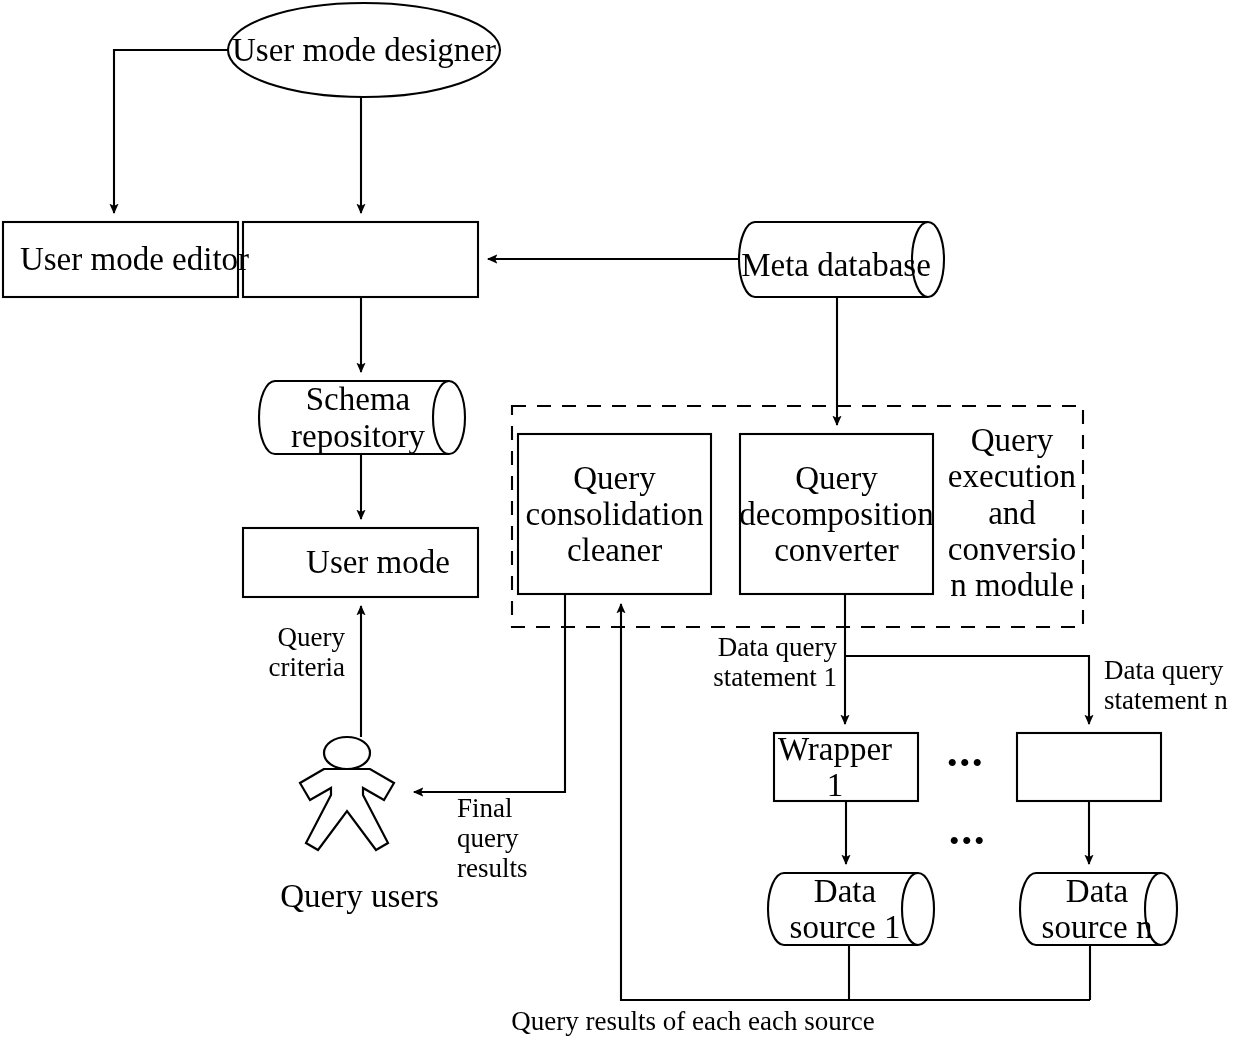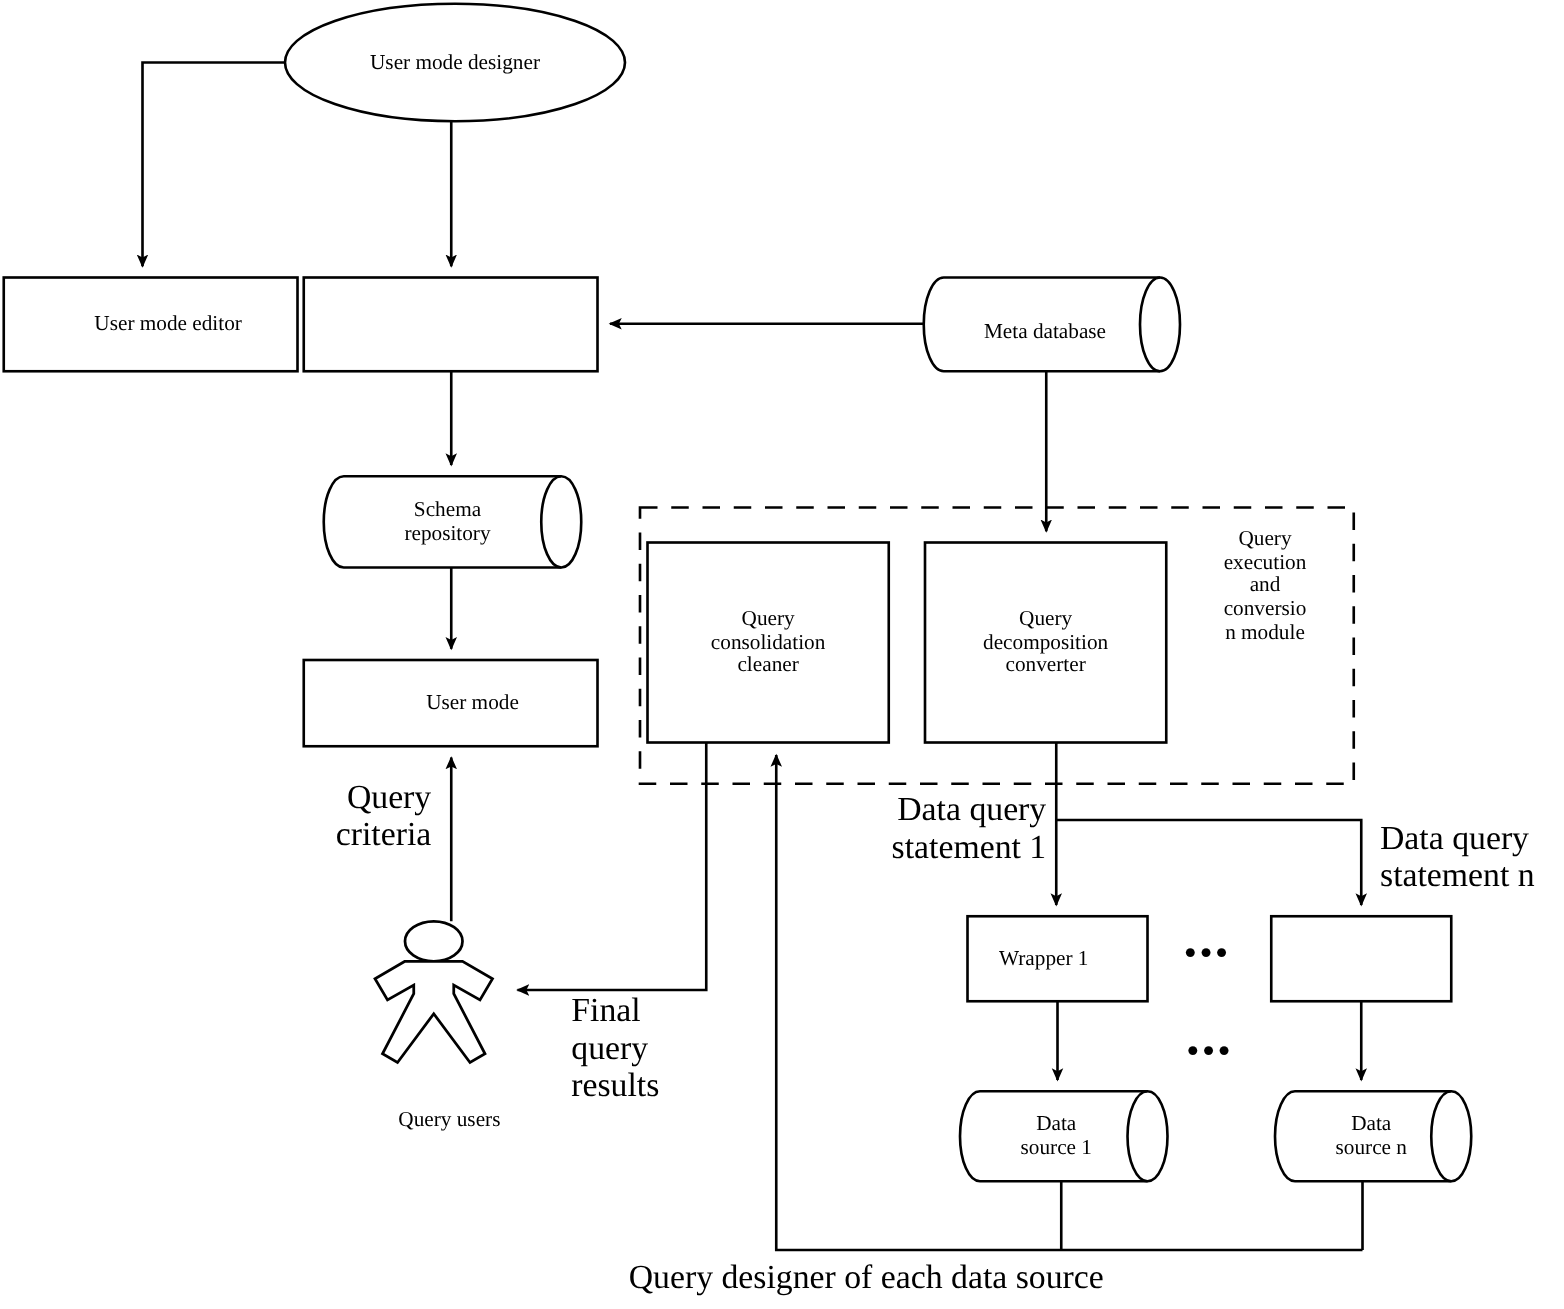--- a/index.html
+++ b/index.html
@@ -26,21 +26,21 @@
     width: 1251px;
     height: 1047px;
   }
   .node-text {
     position: absolute;
     display: flex;
     align-items: center;
     justify-content: center;
     text-align: center;
     font-family: "Liberation Serif", "DejaVu Serif", serif;
-    font-size: 17px;
+    font-size: 33px;
     line-height: 1.1;
     color: #000;
     pointer-events: none;
     white-space: pre-line;
   }
   .edge-label {
     position: absolute;
     font-family: "Liberation Serif", "DejaVu Serif", serif;
     font-size: 27px;
     line-height: 1.12;
@@ -191,19 +191,19 @@
   <div class="edge-label lft" style="left:457px; top:793px; width:110px;">Final
 query
 results</div>
 
   <div class="edge-label left" style="left:677px; top:632px; width:160px;">Data query
 statement 1</div>
 
   <div class="edge-label lft" style="left:1104px; top:655px; width:160px;">Data query
 statement n</div>
 
-  <div class="edge-label" style="left:463px; top:1006px; width:460px;">Query designer of each data source</div>
+  <div class="edge-label" style="left:463px; top:1006px; width:460px;">Query results of each each source</div>
 
   <div class="ellipsis-dots" style="left:947px; top:748px;">•••</div>
 
   <div class="ellipsis-dots" style="left:949px; top:826px;">•••</div>
 
 </div>
 
 </body></html>

